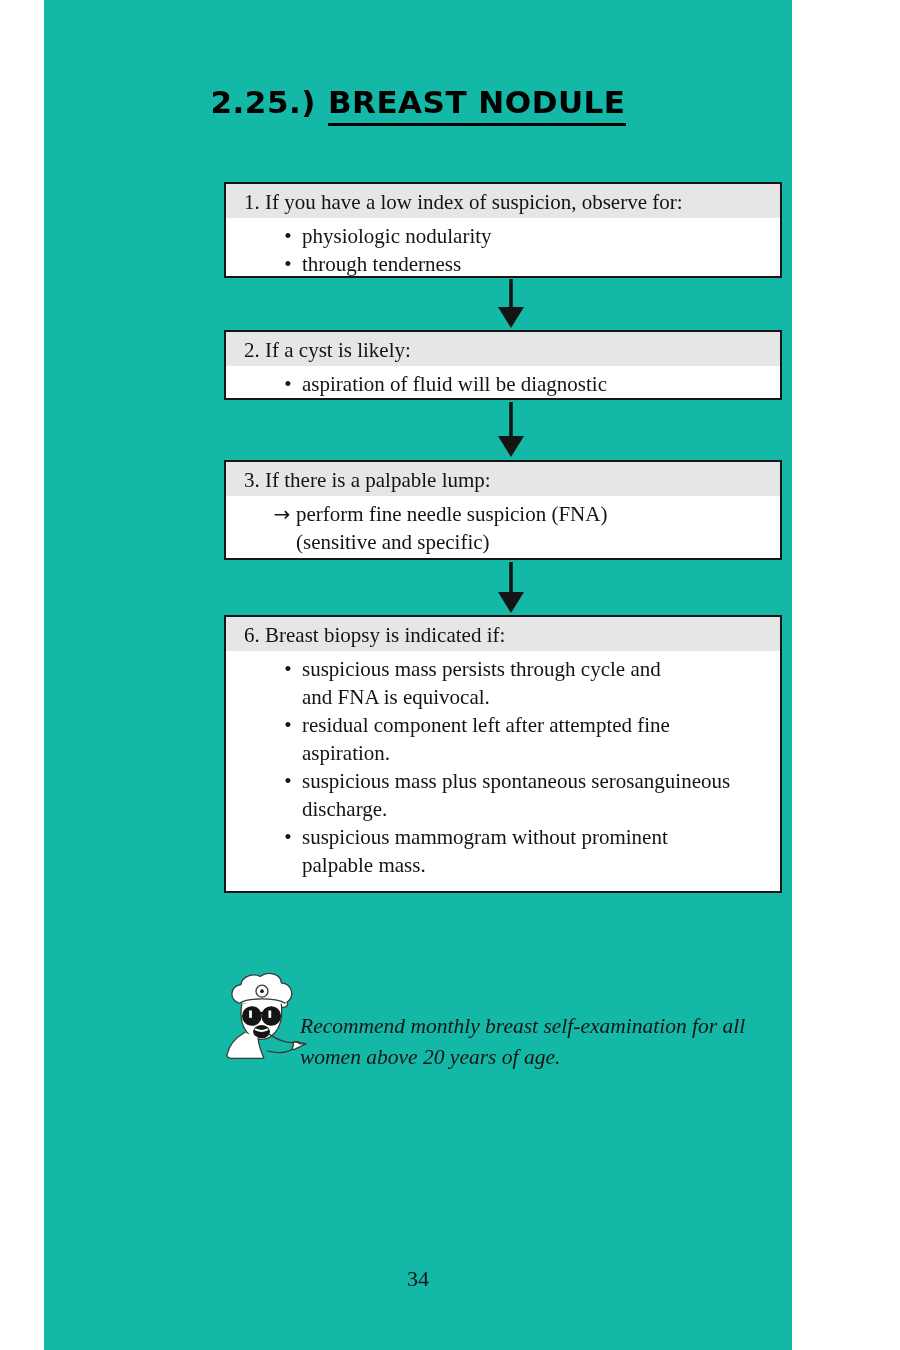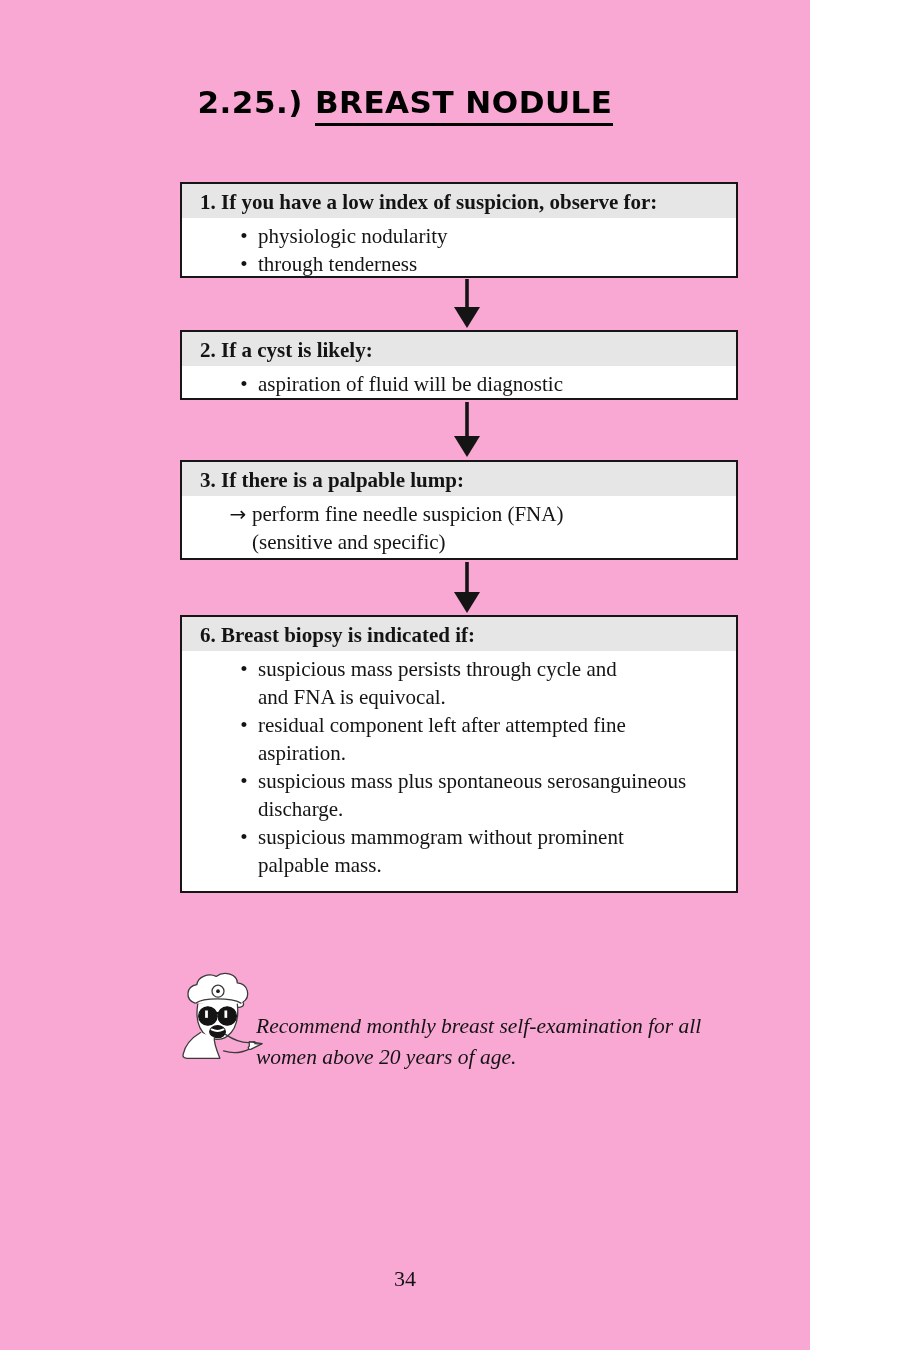--- a/index.html
+++ b/index.html
@@ -4,25 +4,26 @@
 <style>
   :root{
     --header-fill:#e6e6e6;
     --border:#161616;
     --ink:#141414;
   }
   *{margin:0;padding:0;box-sizing:border-box;}
   html,body{background:#ffffff;}
   .page{
     position:relative;
-    width:810px;height:1350px;
-    background:#f9a8d4;
+    width:748px;height:1350px;
+    background:#14b8a6;
     font-family:"Liberation Serif","DejaVu Serif",serif;
     color:var(--ink);
     overflow:hidden;
+    margin-left:44px;
   }
   
   .title{
     position:absolute;top:84px;left:0;width:100%;
     text-align:center;
     font-family:"DejaVu Sans","Liberation Sans",sans-serif;
     font-weight:bold;font-size:31px;letter-spacing:.5px;
     color:#000;
   }
   .title .num{margin-right:12px;}
@@ -31,21 +32,21 @@
     padding-bottom:3px;
   }
   
   .box{
     position:absolute;left:180px;width:558px;
     border:2px solid var(--border);
     background:#fff;
   }
   .box-header{
     background:var(--header-fill);
-    font-weight:bold;font-size:21px;line-height:26px;
+    font-weight:normal;font-size:21px;line-height:26px;
     padding:5px 8px 3px 18px;
     height:34px;
   }
   .box-body{padding-top:4px;padding-bottom:4px;}
   .item{
     display:flex;align-items:flex-start;
     font-size:21px;line-height:28px;
   }
   .marker{
     flex:none;width:28px;margin-left:48px;

